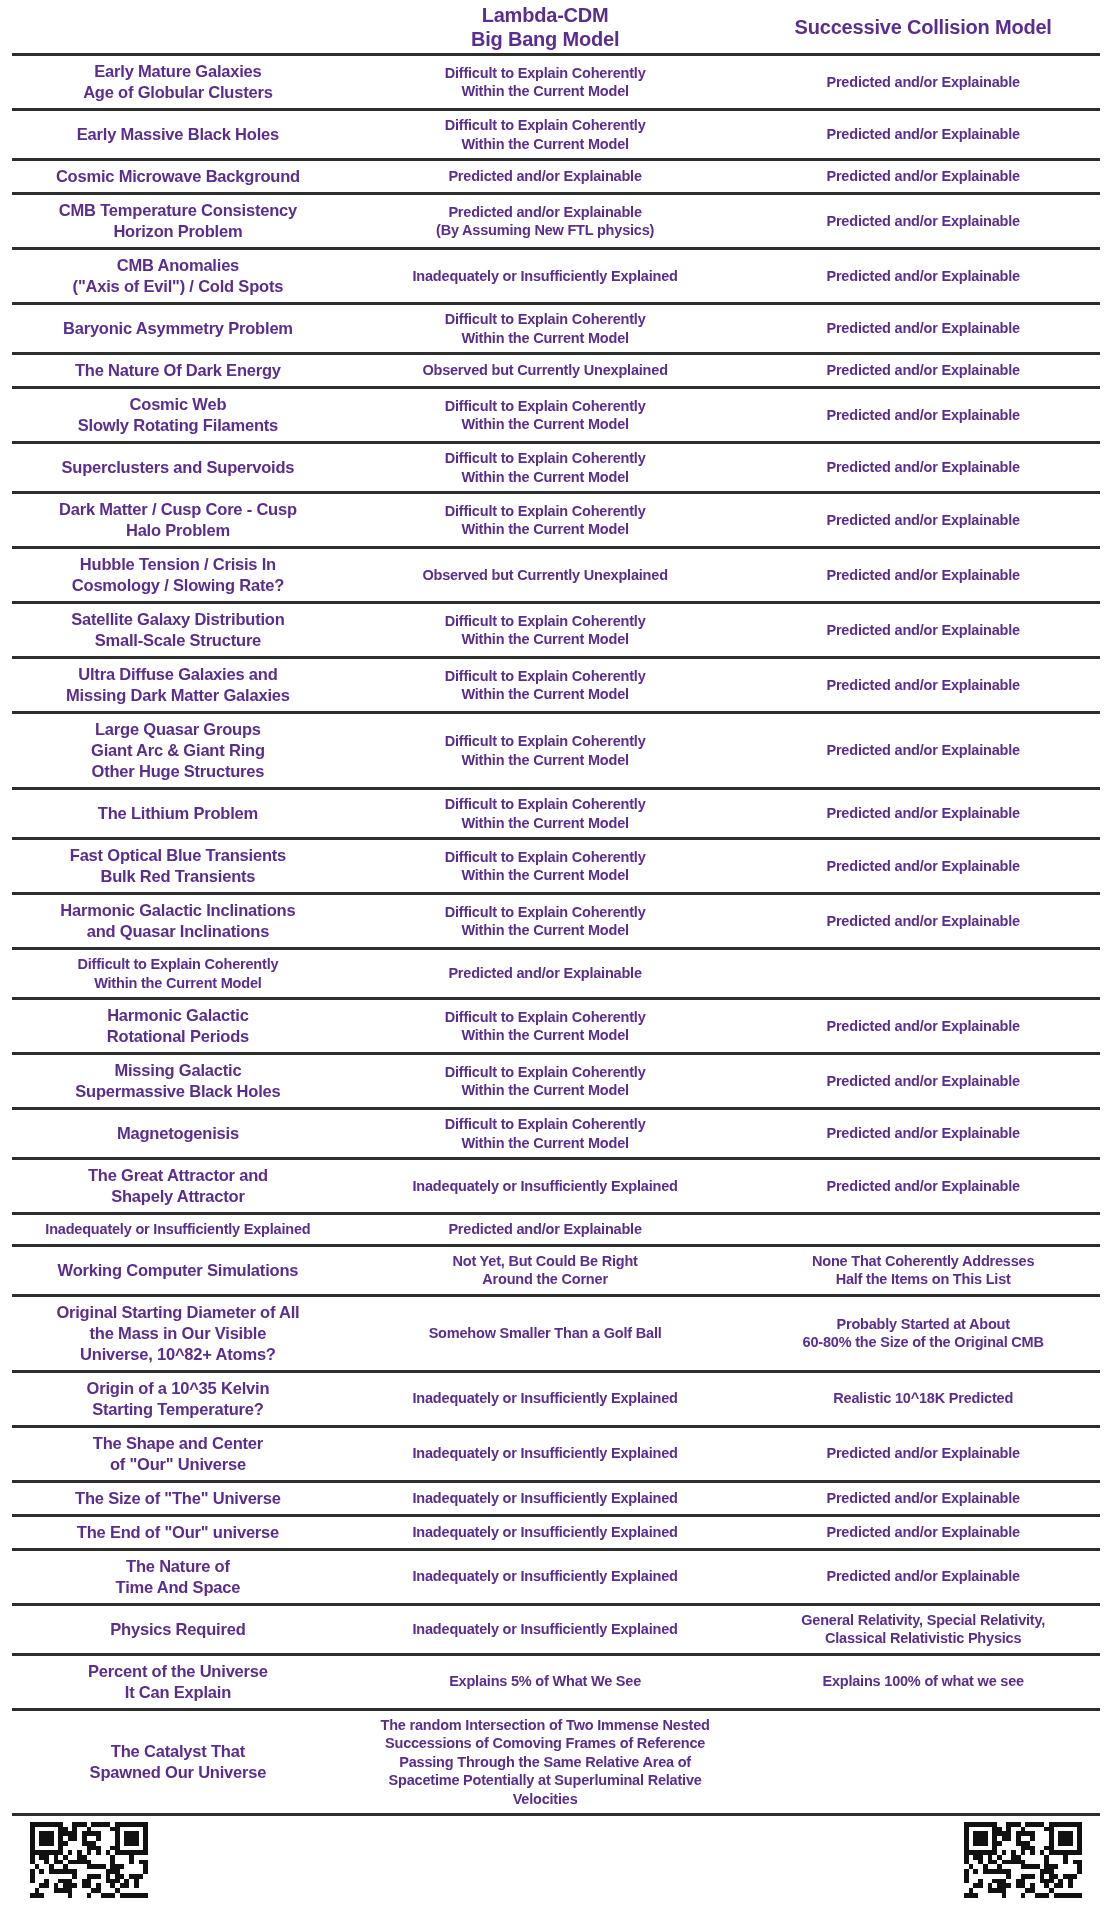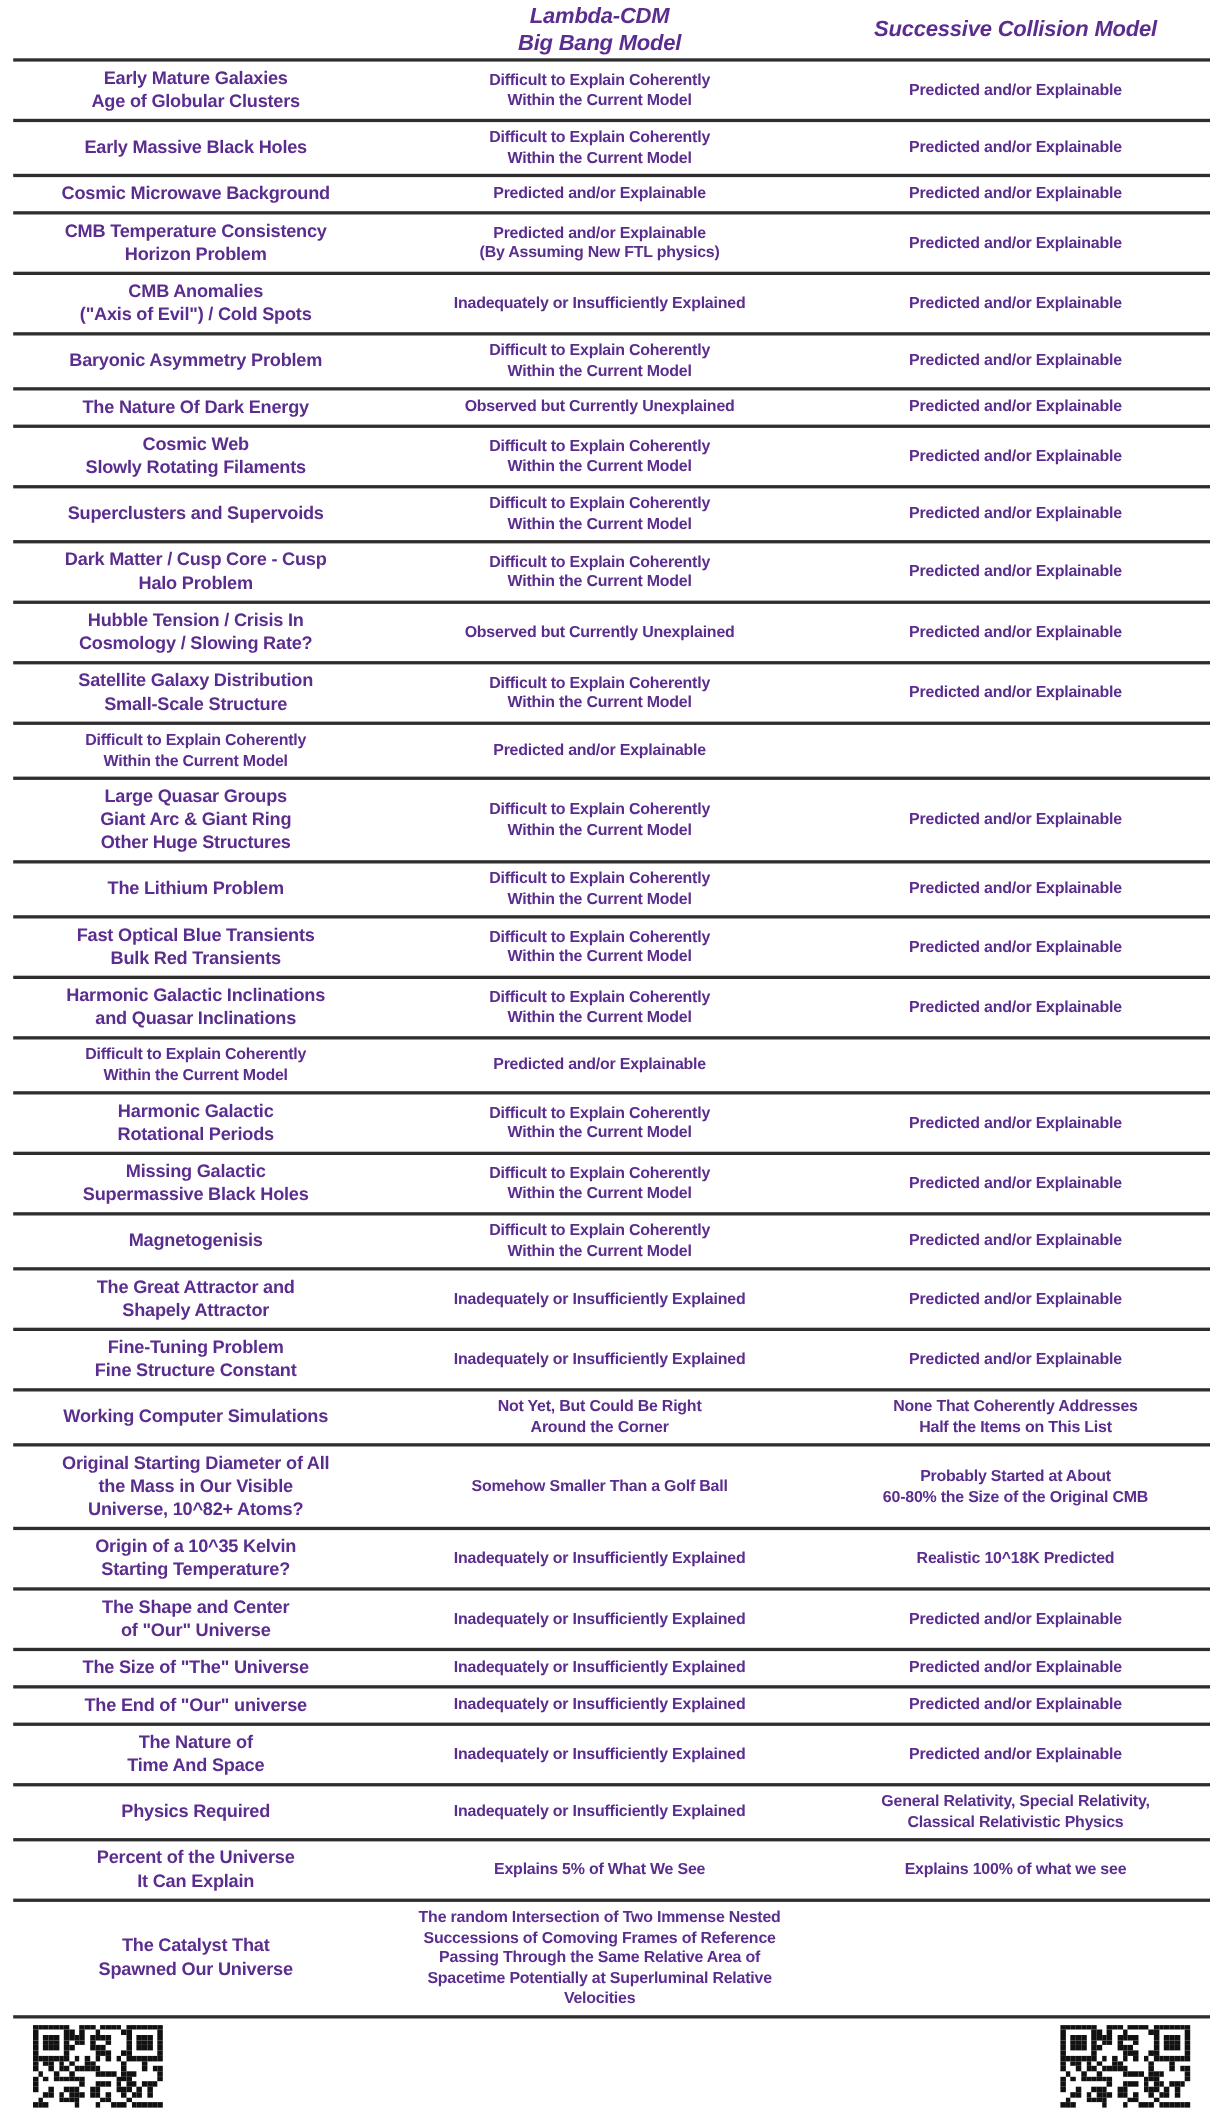--- a/index.html
+++ b/index.html
@@ -15,21 +15,20 @@
   .sheet { padding: 0 12px; }
 
   
   .thead {
     display: grid;
     grid-template-columns: 30.5% 37% 32.5%;
     align-items: center;
     padding: 3px 0 2px 0;
     border-bottom: 3px solid #2e2e2e;
     min-height: 52px;
-    font-style: italic;
   }
   .header-cell {
     text-align: center;
     color: #5b2d8e;
     font-size: 20px;
     line-height: 24px;
     letter-spacing: -0.2px;
   }
 
   
@@ -226,20 +225,24 @@
         </div>
         <div class="cell val">
           <div>Difficult to Explain Coherently</div>
           <div>Within the Current Model</div>
         </div>
         <div class="cell val">
           <div>Predicted and/or Explainable</div>
         </div>
       </div>
       <div class="row">
+        <div class="cell topic">
+          <div>Ultra Diffuse Galaxies and</div>
+          <div>Missing Dark Matter Galaxies</div>
+        </div>
         <div class="cell val">
           <div>Difficult to Explain Coherently</div>
           <div>Within the Current Model</div>
         </div>
         <div class="cell val">
           <div>Predicted and/or Explainable</div>
         </div>
       </div>
       <div class="row">
         <div class="cell topic">
@@ -346,24 +349,20 @@
           <div>Shapely Attractor</div>
         </div>
         <div class="cell val">
           <div>Inadequately or Insufficiently Explained</div>
         </div>
         <div class="cell val">
           <div>Predicted and/or Explainable</div>
         </div>
       </div>
       <div class="row">
-        <div class="cell topic">
-          <div>Fine-Tuning Problem</div>
-          <div>Fine Structure Constant</div>
-        </div>
         <div class="cell val">
           <div>Inadequately or Insufficiently Explained</div>
         </div>
         <div class="cell val">
           <div>Predicted and/or Explainable</div>
         </div>
       </div>
       <div class="row">
         <div class="cell topic">
           <div>Working Computer Simulations</div>

